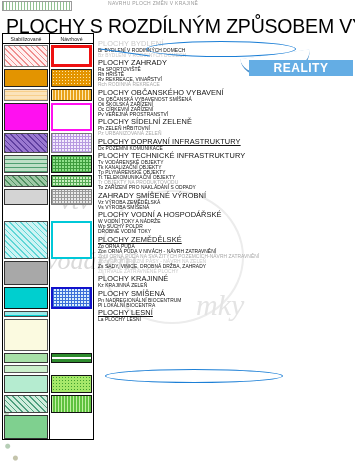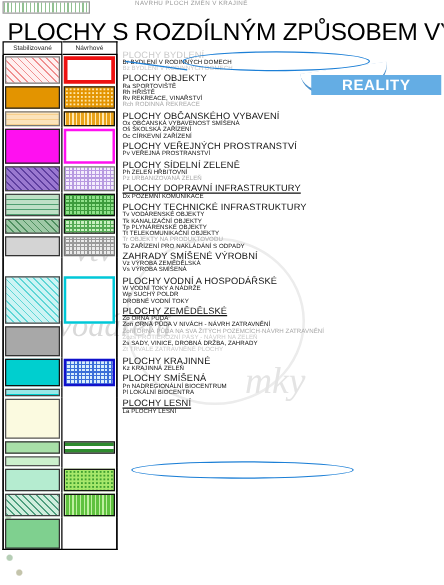--- a/index.html
+++ b/index.html
@@ -268,30 +268,29 @@
         <div class="cellB"></div>
       </div>
       <div style="position: absolute; inset: 0px; border-right: 1px solid rgb(0, 0, 0); border-bottom: 1px solid rgb(0, 0, 0); border-left: 1px solid rgb(0, 0, 0); border-image: initial; border-top: none; pointer-events: none;"></div>
     </div>
 </div>
 
 <div class="txtcol" id="txtcol">
     <div class="ln grp vfaint">PLOCHY  BYDLENÍ</div>
     <div class="ln sub">Br BYDLENÍ V RODINNÝCH DOMECH</div>
     <div class="ln sub vfaint">Bz BYDLENÍ V RODINNÝCH DOMECH</div>
-    <div class="ln grp">PLOCHY   OBJEKTY</div>
+    <div class="ln grp">PLOCHY   ZAHRADY</div>
     <div class="ln sub">Ra SPORTOVIŠTĚ</div>
     <div class="ln sub">Rh HŘIŠTĚ</div>
     <div class="ln sub">Rv REKREACE, VINAŘSTVÍ</div>
     <div class="ln sub faint">Rch RODINNÁ REKREACE</div>
     <div class="ln grp">PLOCHY  OBČANSKÉHO VYBAVENÍ</div>
     <div class="ln sub">Ox OBČANSKÁ VYBAVENOST SMÍŠENÁ</div>
     <div class="ln sub">Oš ŠKOLSKÁ ZAŘÍZENÍ</div>
     <div class="ln sub">Oc CÍRKEVNÍ ZAŘÍZENÍ</div>
-    <div class="ln grp">PLOCHY VEŘEJNÝCH PROSTRANSTVÍ</div>
     <div class="ln sub">Pv VEŘEJNÁ PROSTRANSTVÍ</div>
     <div class="ln grp">PLOCHY SÍDELNÍ ZELENĚ</div>
     <div class="ln sub">Ph ZELEŇ HŘBITOVNÍ</div>
     <div class="ln sub faint">Pz URBANIZOVANÁ ZELEŇ</div>
     <div class="ln grp ul">PLOCHY  DOPRAVNÍ INFRASTRUKTURY</div>
     <div class="ln sub">Dx POZEMNÍ KOMUNIKACE</div>
     <div class="ln grp">PLOCHY  TECHNICKÉ INFRASTRUKTURY</div>
     <div class="ln sub">Tv VODÁRENSKÉ OBJEKTY</div>
     <div class="ln sub">Tk KANALIZAČNÍ OBJEKTY</div>
     <div class="ln sub">Tp PLYNÁRENSKÉ OBJEKTY</div>

